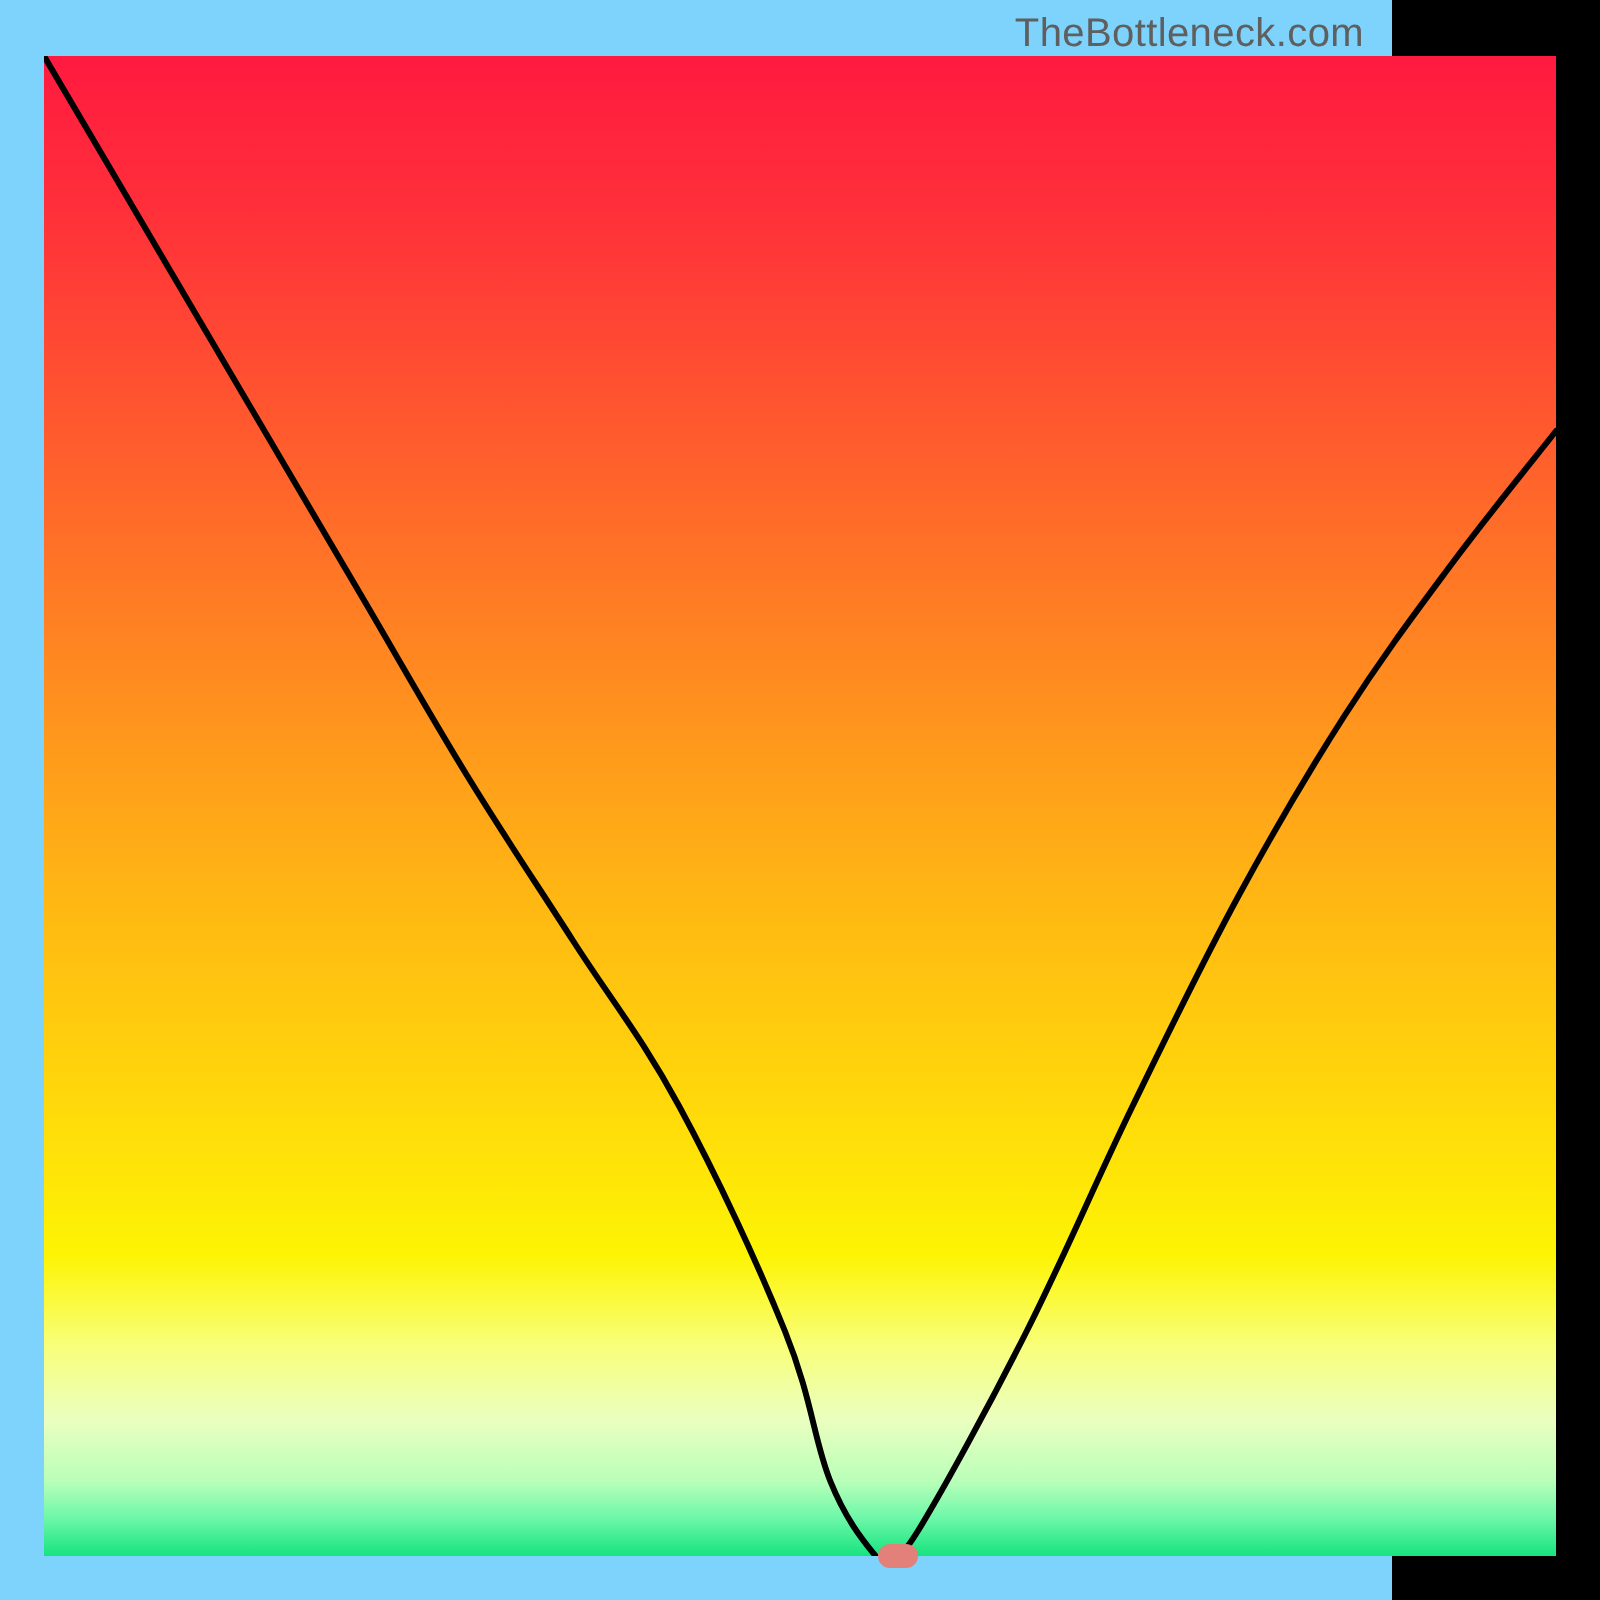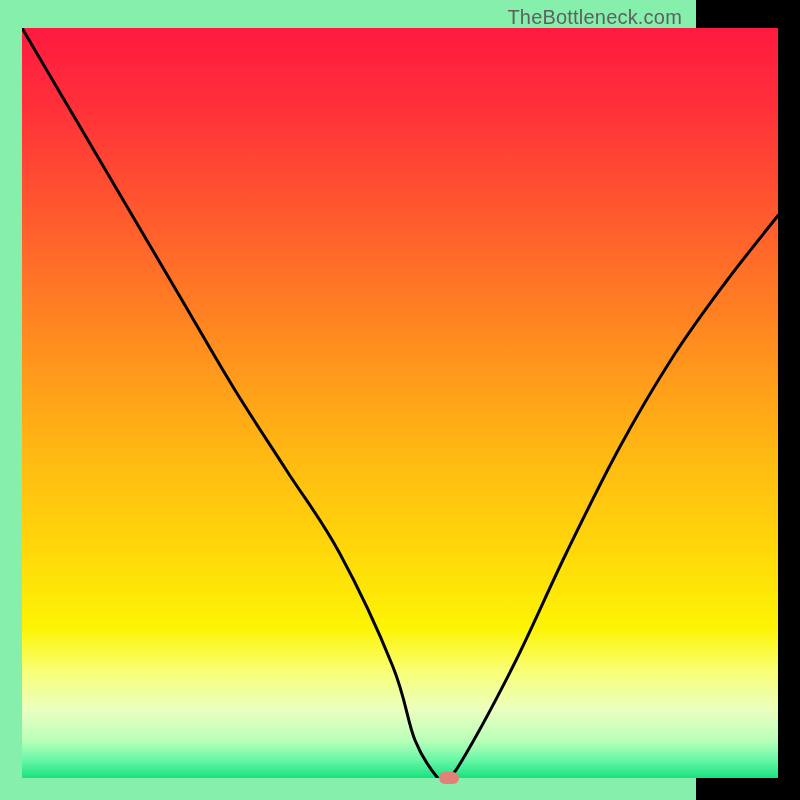--- a/index.html
+++ b/index.html
@@ -8,21 +8,21 @@
     width: 800px;
     height: 800px;
     background: #000;
     font-family: Arial, Helvetica, sans-serif;
     overflow: hidden;
   }
   .frame {
     position: relative;
     width: 696px;
     height: 800px;
-    background: #86efac;
+    background: #7dd3fc;
   }
   .watermark {
     position: absolute;
     top: 6px;
     right: 14px;
     color: #5f5f5f;
     font-size: 20px;
     font-weight: 500;
     font-style: normal;
     letter-spacing: 0.2px;

